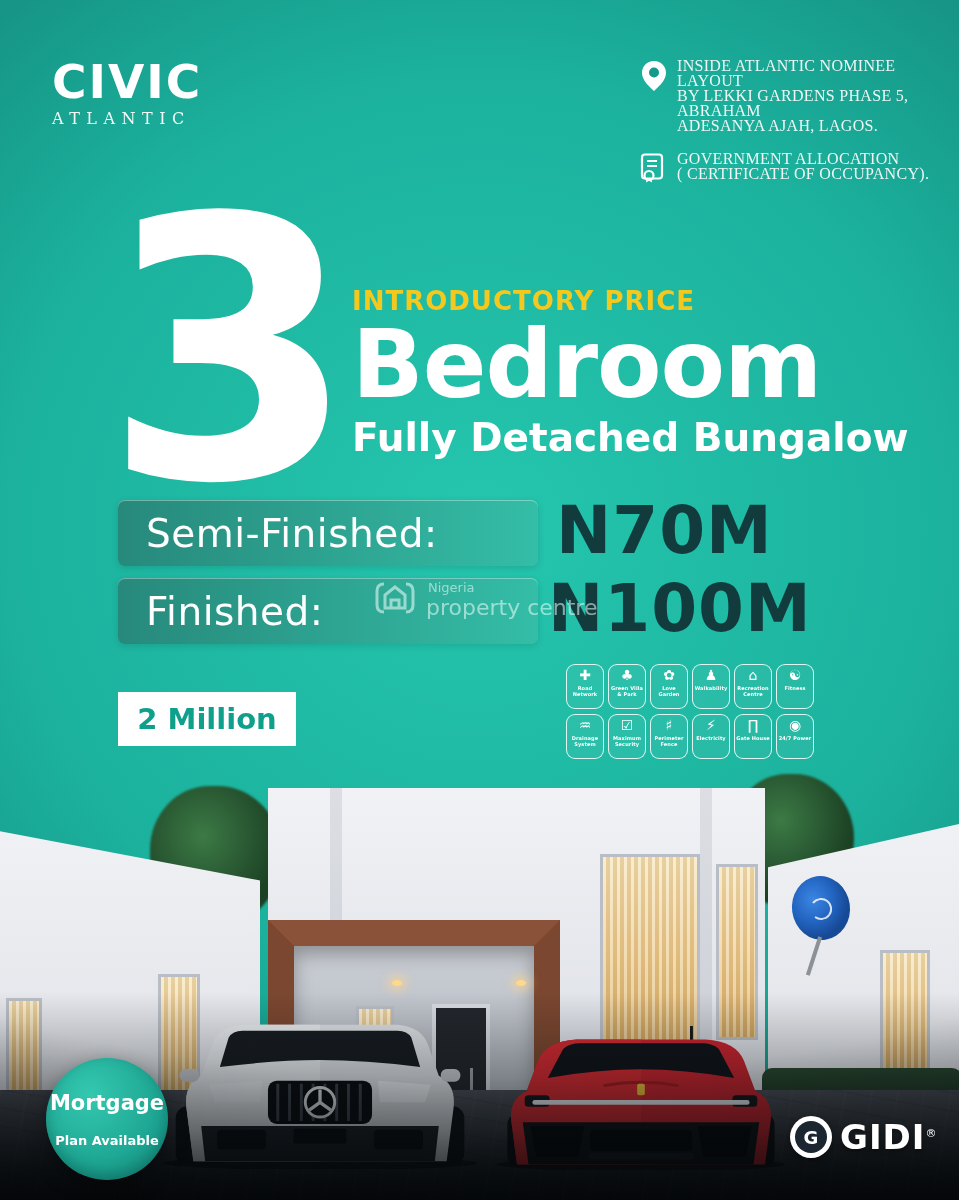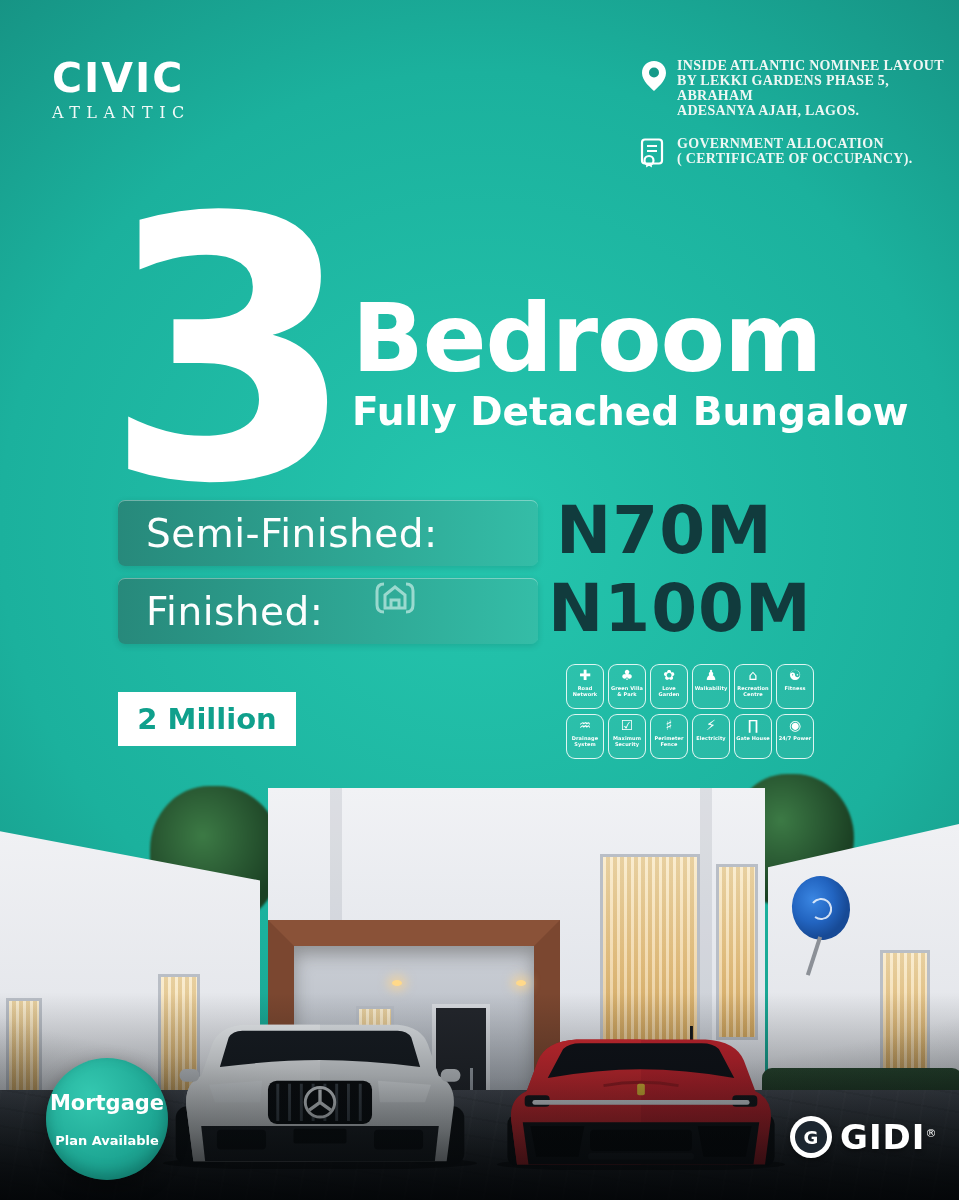--- a/index.html
+++ b/index.html
@@ -5,28 +5,28 @@
   html,body{margin:0;padding:0;background:#0c4f49;}
   .poster{
     position:relative;width:959px;height:1200px;overflow:hidden;
     font-family:"DejaVu Sans", sans-serif;color:#fff;
     background:radial-gradient(125% 95% at 50% 44%, #25c6ae 0%, #1bb19d 40%, #148578 72%, #0f655d 100%);
   }
   .abs{position:absolute;}
 
   
   .brand{left:52px;top:58px;line-height:1;}
-  .brand-name{font-size:41px;font-weight:800;letter-spacing:2px;}
+  .brand-name{font-size:47px;font-weight:800;letter-spacing:2px;}
   .brand-sub{font-family:"DejaVu Serif", serif;font-size:16px;letter-spacing:6.5px;margin-top:6px;color:#f2faf8;}
 
   
   .hinfo{left:640px;top:58px;width:305px;}
   .hinfo-item{display:flex;gap:9px;margin-bottom:18px;align-items:flex-start;}
   .hinfo-icon{flex:0 0 28px;margin-top:2px;}
-  .hinfo-text{font-family:"Liberation Serif", serif;font-weight:700;font-size:14px;line-height:15px;letter-spacing:.3px;color:#eef7f4;}
+  .hinfo-text{font-family:"Liberation Serif", serif;font-weight:400;font-size:16px;line-height:15px;letter-spacing:.3px;color:#eef7f4;}
 
   
   .hero-number{left:104px;top:200px;font-size:362px;font-weight:800;line-height:.84;letter-spacing:-6px;}
   .hero-right{left:352px;top:288px;line-height:1;}
   .hero-eyebrow{font-size:26px;font-weight:800;letter-spacing:1px;color:#f4c81d;}
   .hero-title{font-size:94px;font-weight:800;letter-spacing:-1px;margin-top:4px;}
   .hero-subtitle{font-size:39px;font-weight:800;margin-top:6px;letter-spacing:0;}
 
   
   .price-bar{left:118px;width:420px;height:66px;border-radius:7px;
@@ -148,20 +148,21 @@
       </span>
       <div class="hinfo-text">
         <div>GOVERNMENT ALLOCATION</div>
         <div>( CERTIFICATE OF OCCUPANCY).</div>
       </div>
     </div>
   </div>
 
   <div class="abs hero-number">3</div>
   <div class="abs hero-right">
+    <div class="hero-eyebrow">INTRODUCTORY PRICE</div>
     <div class="hero-title">Bedroom</div>
     <div class="hero-subtitle">Fully Detached Bungalow</div>
   </div>
 
   <div class="abs price-bar bar1">
     <span class="price-label">Semi-Finished:</span>
   </div>
   <div class="abs price-value val1">N70M</div>
   <div class="abs price-bar bar2">
     <span class="price-label">Finished:</span>
@@ -169,20 +170,24 @@
   <div class="abs price-value val2">N100M</div>
 
   <div class="abs watermark">
     <span>
       <svg width="42" height="36" viewBox="0 0 42 36">
           <path d="M10 4 Q3 4 3 11 V25 Q3 32 10 32" fill="none" stroke="#f2fffc" stroke-width="3"></path>
           <path d="M32 4 Q39 4 39 11 V25 Q39 32 32 32" fill="none" stroke="#f2fffc" stroke-width="3"></path>
           <path d="M11 28 V15 L21 7 L31 15 V28 Z" fill="none" stroke="#f2fffc" stroke-width="3"></path>
           <path d="M17 28 V20 H25 V28" fill="none" stroke="#f2fffc" stroke-width="3"></path>
         </svg>
+    </span>
+    <span class="wm-text">
+      <div class="wm-top">Nigeria</div>
+      <div class="wm-bottom">property centre</div>
     </span>
   </div>
 
   <div class="abs deposit">
     <div class="deposit-value">2 Million</div>
   </div>
 
   <div class="abs amenities">
       <div class="amenity">
         <div class="amenity-icon">✚</div>

